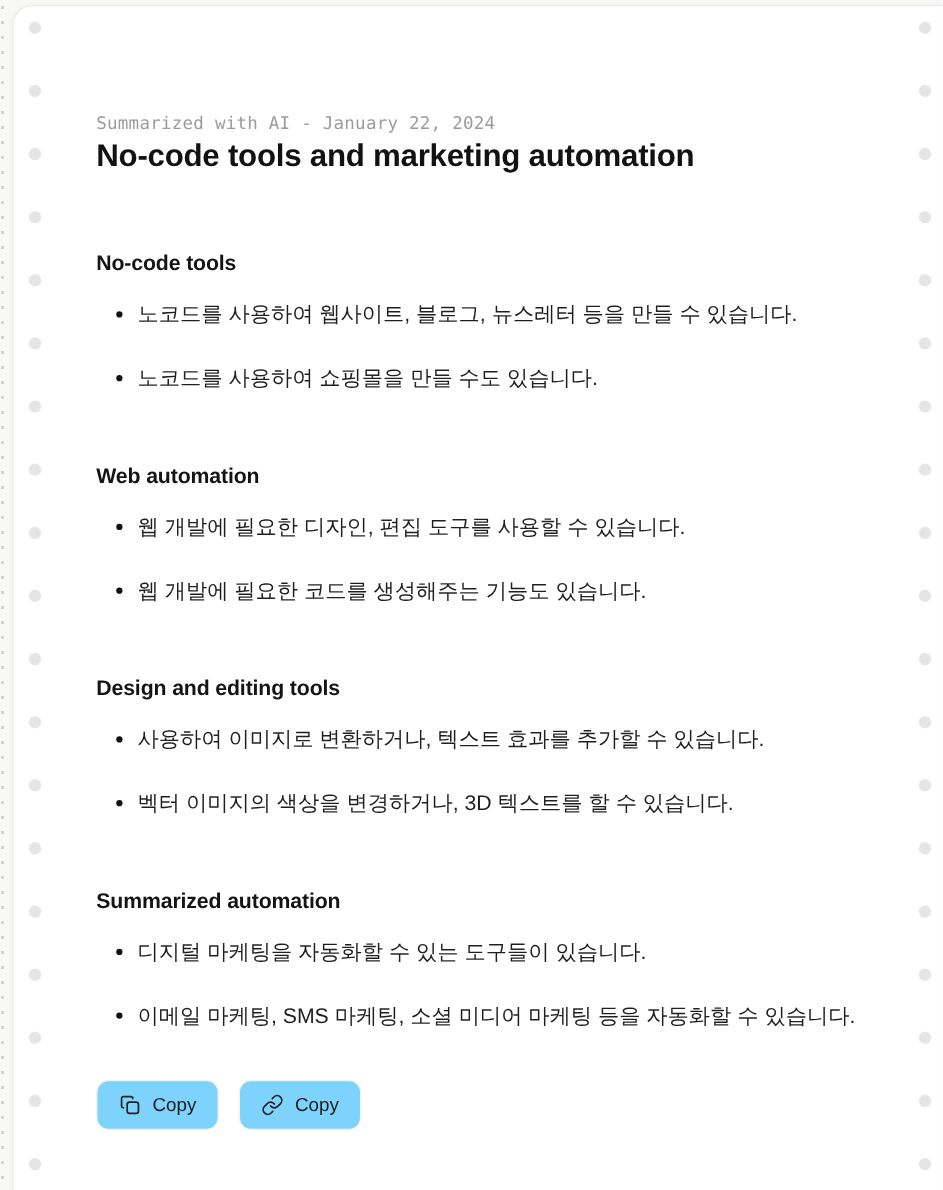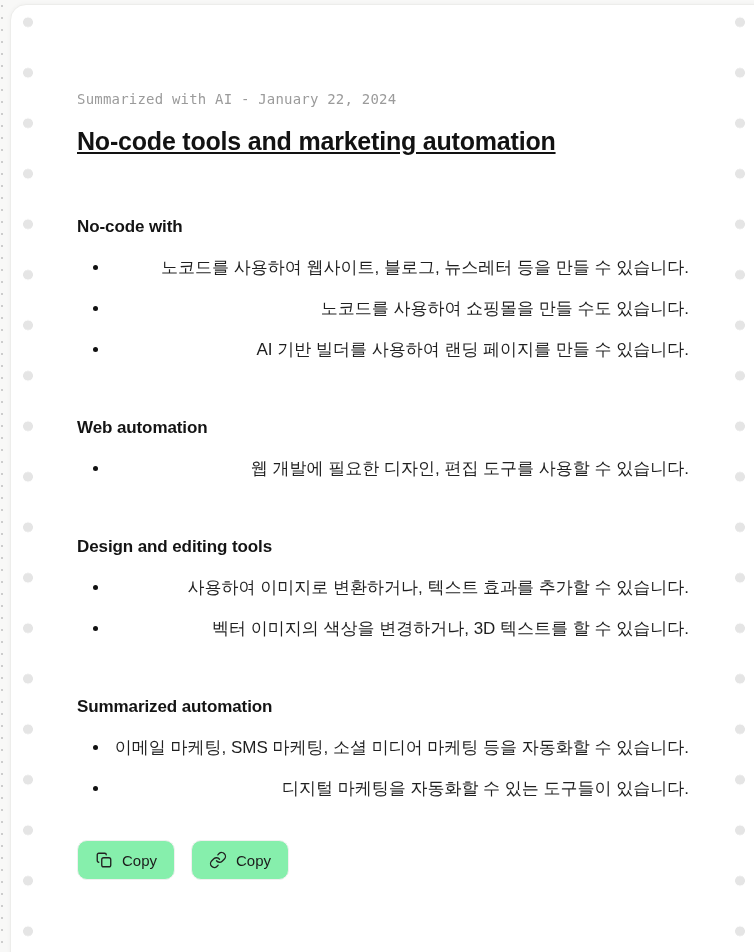--- a/index.html
+++ b/index.html
@@ -42,58 +42,56 @@
   }
   .meta-line {
     font-family: "DejaVu Sans Mono", "Liberation Mono", monospace;
     font-size: 14px;
     line-height: 20px;
     color: #9b9b9b;
     letter-spacing: 0.2px;
     margin-top: 42px;
   }
   .page-title {
-    margin-top: 16px;
+    margin-top: 0;
     font-size: 25px;
     line-height: 32px;
     font-weight: 700;
     letter-spacing: -0.2px;
     color: #121212;
-    text-decoration: underline;
   }
   .section { margin-top: 50px; width: 612px; }
   .section:first-child { margin-top: 58px; }
   .section-heading {
     font-size: 17px;
     line-height: 24px;
     font-weight: 700;
     color: #141414;
     letter-spacing: -0.1px;
   }
   .bullet-list { margin-top: 12px; list-style: none; }
   .bullet-item {
     position: relative;
     padding-left: 33px;
     font-size: 17px;
     line-height: 33px;
     color: #1f1f1f;
-    text-align: right;
   }
-  .bullet-item + .bullet-item { margin-top: 8px; }
+  .bullet-item + .bullet-item { margin-top: 18px; }
   .bullet-item::before {
     content: "";
     position: absolute; left: 16px; top: 14px;
     width: 5px; height: 5px; border-radius: 50%;
     background: #111111;
   }
   .actions-row { margin-top: 35px; display: flex; gap: 16px; }
   .action-button {
     display: inline-flex; align-items: center; gap: 9px;
     height: 40px; padding: 0 17px;
-    background: #86efac;
+    background: #7dd3fc;
     border: 1px solid #f0f0ef;
     border-radius: 10px;
     font-family: "Liberation Sans", sans-serif;
     font-size: 15px;
     font-weight: 500;
     color: #1c1c1c;
     cursor: pointer;
   }
   .action-button svg { display: block; }
 </style>
@@ -104,53 +102,53 @@
 <div class="page-card"></div>
 <div class="dot-column left"></div>
 <div class="dot-column right"></div>
 
 <div class="content">
   <div class="meta-line">Summarized with AI - January 22, 2024</div>
   <h1 class="page-title">No-code tools and marketing automation</h1>
 
   <div id="sections">
   <section class="section">
-    <h2 class="section-heading">No-code with</h2>
+    <h2 class="section-heading">No-code tools</h2>
     <ul class="bullet-list">
   <li class="bullet-item">노코드를 사용하여 웹사이트, 블로그, 뉴스레터 등을 만들 수 있습니다.</li>
 
   <li class="bullet-item">노코드를 사용하여 쇼핑몰을 만들 수도 있습니다.</li>
 
-  <li class="bullet-item">AI 기반 빌더를 사용하여 랜딩 페이지를 만들 수 있습니다.</li>
 </ul>
   </section>
 
   <section class="section">
     <h2 class="section-heading">Web automation</h2>
     <ul class="bullet-list">
   <li class="bullet-item">웹 개발에 필요한 디자인, 편집 도구를 사용할 수 있습니다.</li>
 
+  <li class="bullet-item">웹 개발에 필요한 코드를 생성해주는 기능도 있습니다.</li>
 </ul>
   </section>
 
   <section class="section">
     <h2 class="section-heading">Design and editing tools</h2>
     <ul class="bullet-list">
   <li class="bullet-item">사용하여 이미지로 변환하거나, 텍스트 효과를 추가할 수 있습니다.</li>
 
   <li class="bullet-item">벡터 이미지의 색상을 변경하거나, 3D 텍스트를 할 수 있습니다.</li>
 </ul>
   </section>
 
   <section class="section">
     <h2 class="section-heading">Summarized automation</h2>
     <ul class="bullet-list">
+  <li class="bullet-item">디지털 마케팅을 자동화할 수 있는 도구들이 있습니다.</li>
+
   <li class="bullet-item">이메일 마케팅, SMS 마케팅, 소셜 미디어 마케팅 등을 자동화할 수 있습니다.</li>
-
-  <li class="bullet-item">디지털 마케팅을 자동화할 수 있는 도구들이 있습니다.</li>
 </ul>
   </section>
 </div>
 
   <div class="actions-row">
     <button class="action-button">
       <span>
         <svg width="18" height="18" viewBox="0 0 24 24" fill="none" stroke="#222222" stroke-width="1.8" stroke-linecap="round" stroke-linejoin="round">
           <rect x="9" y="9" width="12" height="12" rx="2.5"></rect>
           <path d="M5 15c-1.1 0-2-.9-2-2V5c0-1.1.9-2 2-2h8c1.1 0 2 .9 2 2"></path>

